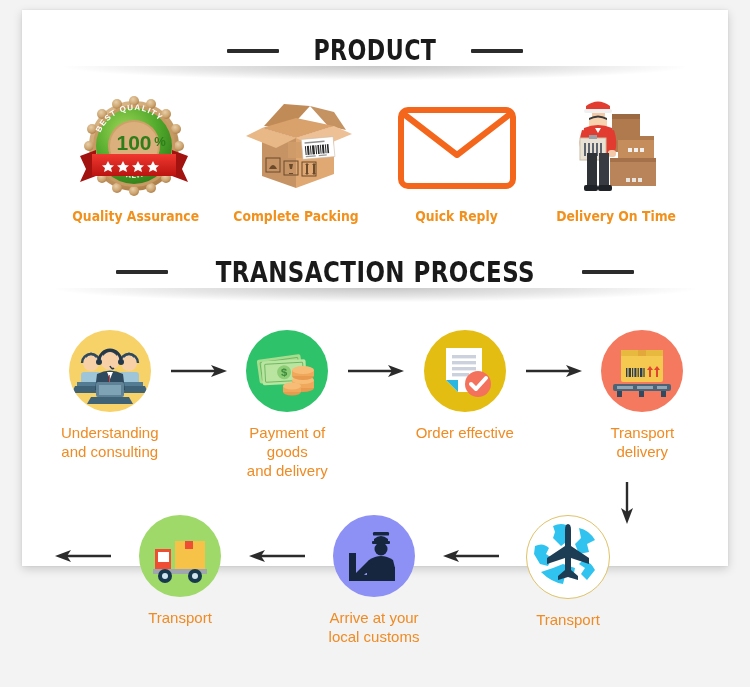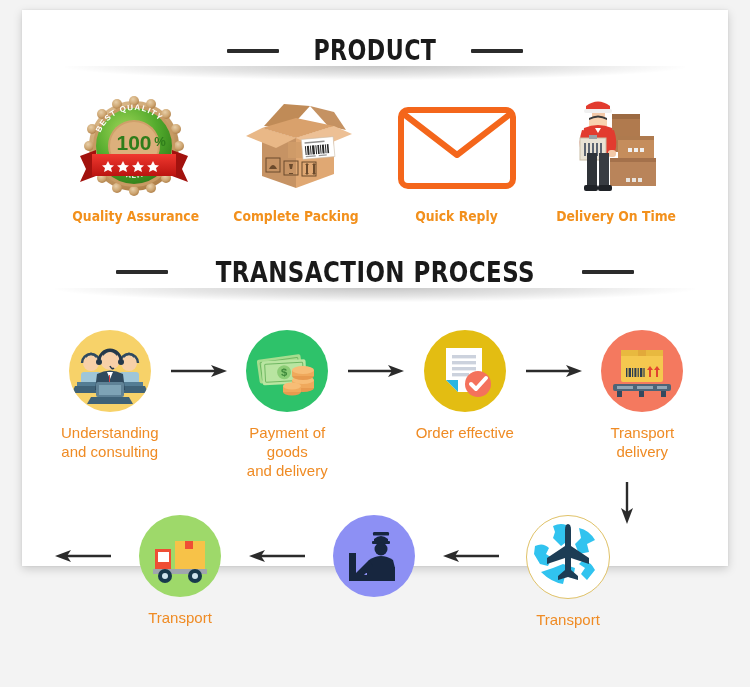--- a/index.html
+++ b/index.html
@@ -576,20 +576,22 @@
             <path d="M36,45 l-14,14 5,5 13,-13 z"></path>
 
             <rect x="30" y="52" width="32" height="6"></rect>
 
             <path d="M34,58 l28,0 0,8 -28,0 z"></path>
 
             <path d="M16,38 l7,0 0,22 18,0 0,6 -25,0 z"></path>
           </g>
         </svg>
       </div>
+      <div class="proc-label">Arrive at your
+local customs</div>
     </div>
 
     <div class="arrow-h">
       <svg width="60" height="20" viewBox="0 0 60 20">
         <line x1="10" y1="10" x2="58" y2="10" stroke="#2b2b2b" stroke-width="2.6"></line>
         <polygon points="2,10 18,4 14,10 18,16" fill="#2b2b2b"></polygon>
       </svg>
     </div>
 
     <div class="proc-cell">

